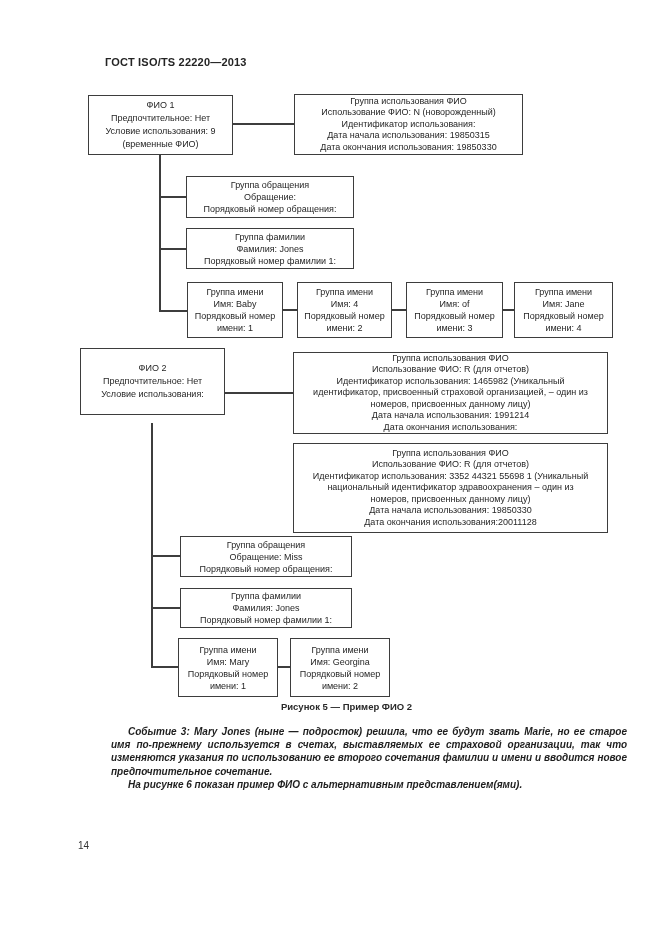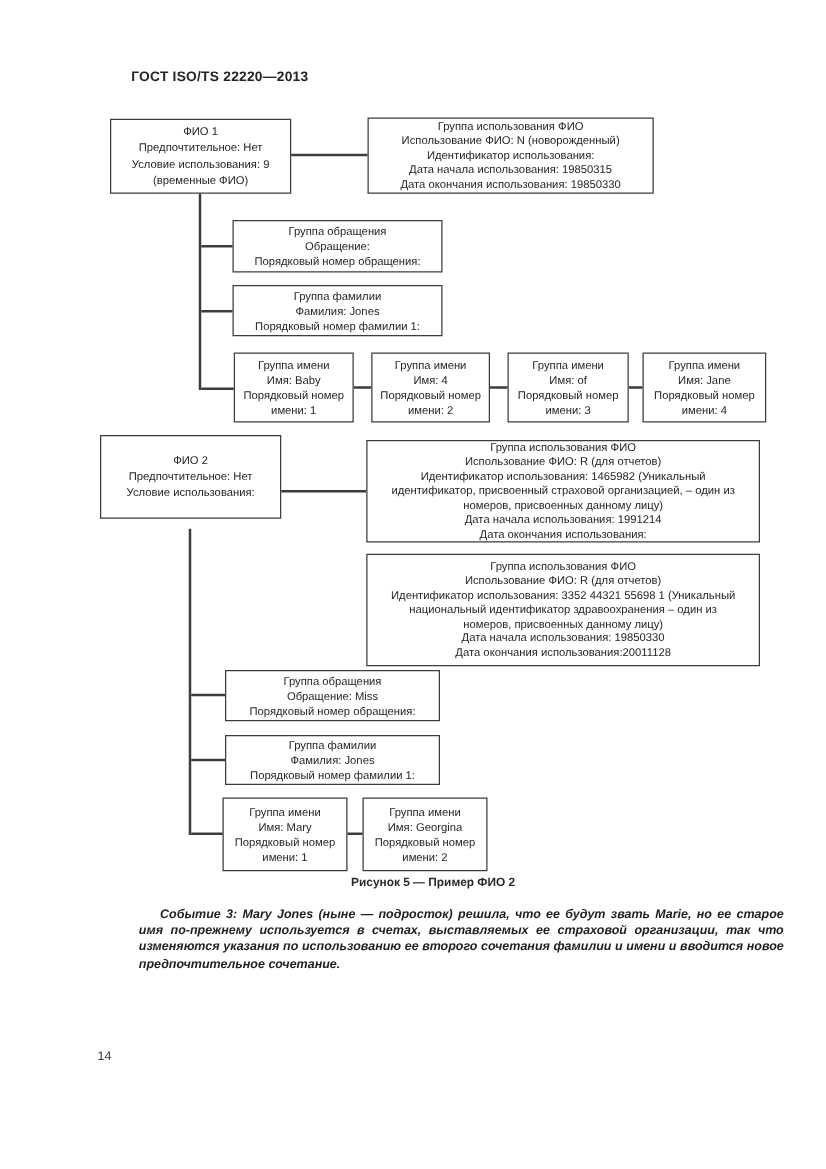--- a/index.html
+++ b/index.html
@@ -176,17 +176,18 @@
   <div class="conn" style="left:151px;top:423px;width:2px;height:245px;"></div>
   <div class="conn" style="left:153px;top:555px;width:27px;height:2px;"></div>
   <div class="conn" style="left:153px;top:607px;width:27px;height:2px;"></div>
   <div class="conn" style="left:153px;top:666px;width:25px;height:2px;"></div>
   <div class="conn" style="left:278px;top:666px;width:12px;height:2px;"></div>
 
   <div class="caption">Рисунок 5 — Пример ФИО 2</div>
 
   <div class="para">
     <p>Событие 3: Mary Jones (ныне — подросток) решила, что ее будут звать Marie, но ее старое имя по-прежнему используется в счетах, выставляемых ее страховой организации, так что изменяются указания по использованию ее второго сочетания фамилии и имени и вводится новое предпочтительное сочетание.</p>
+    <p>На рисунке 6 показан пример ФИО с альтернативным представлением(ями).</p>
   </div>
 
   <div class="pagenum">14</div>
 
 </div>
 
 </body></html>

